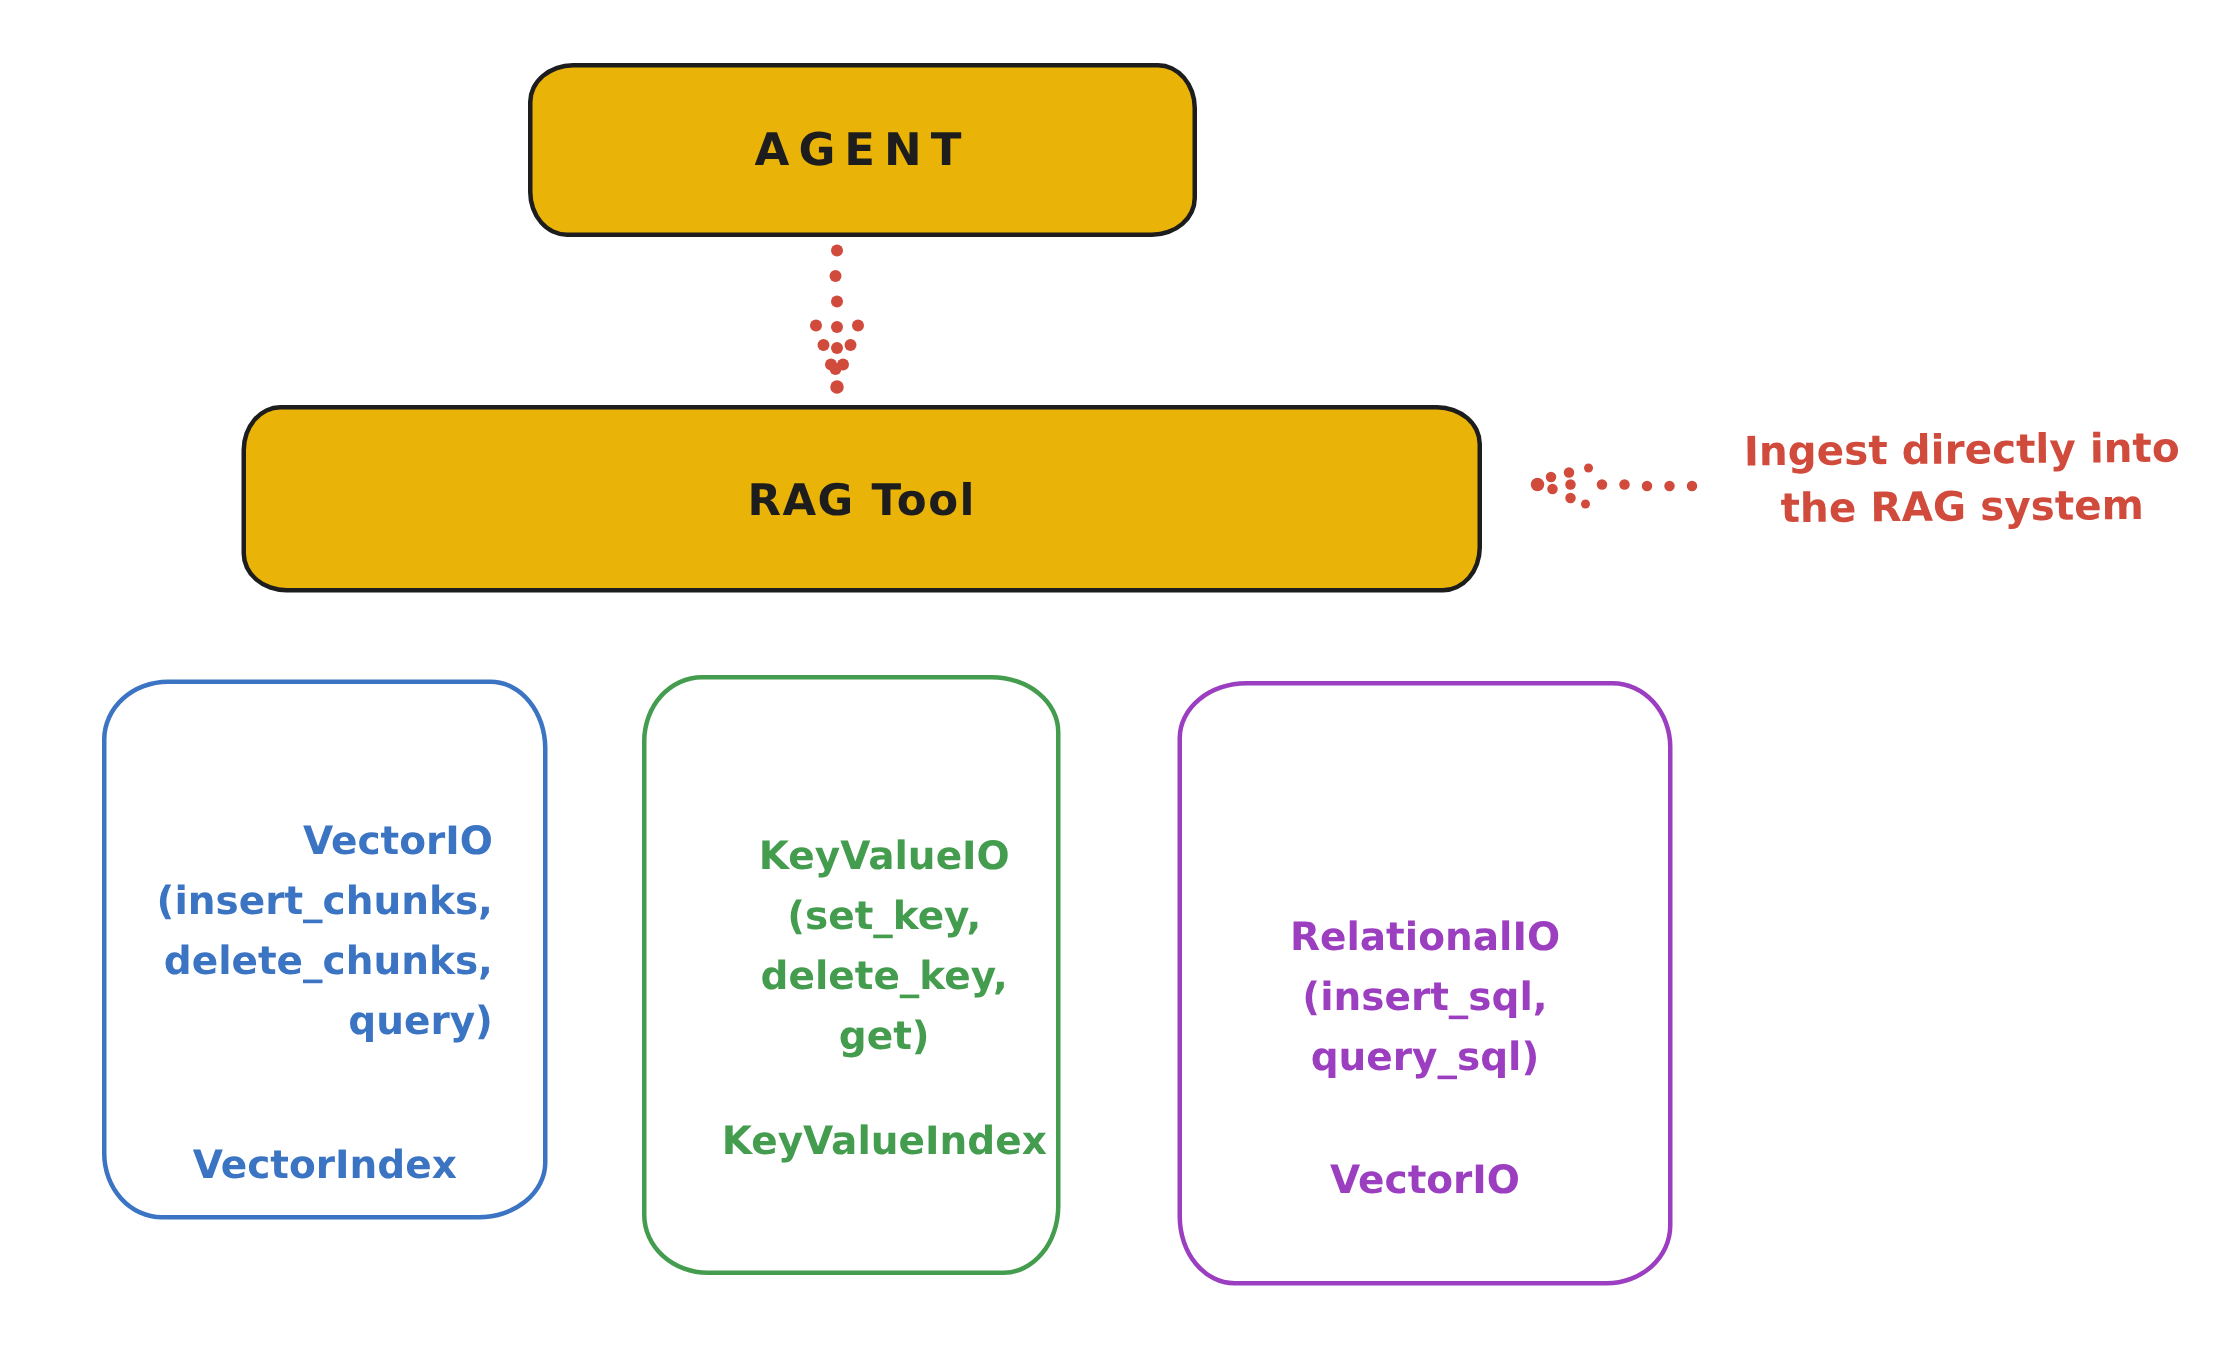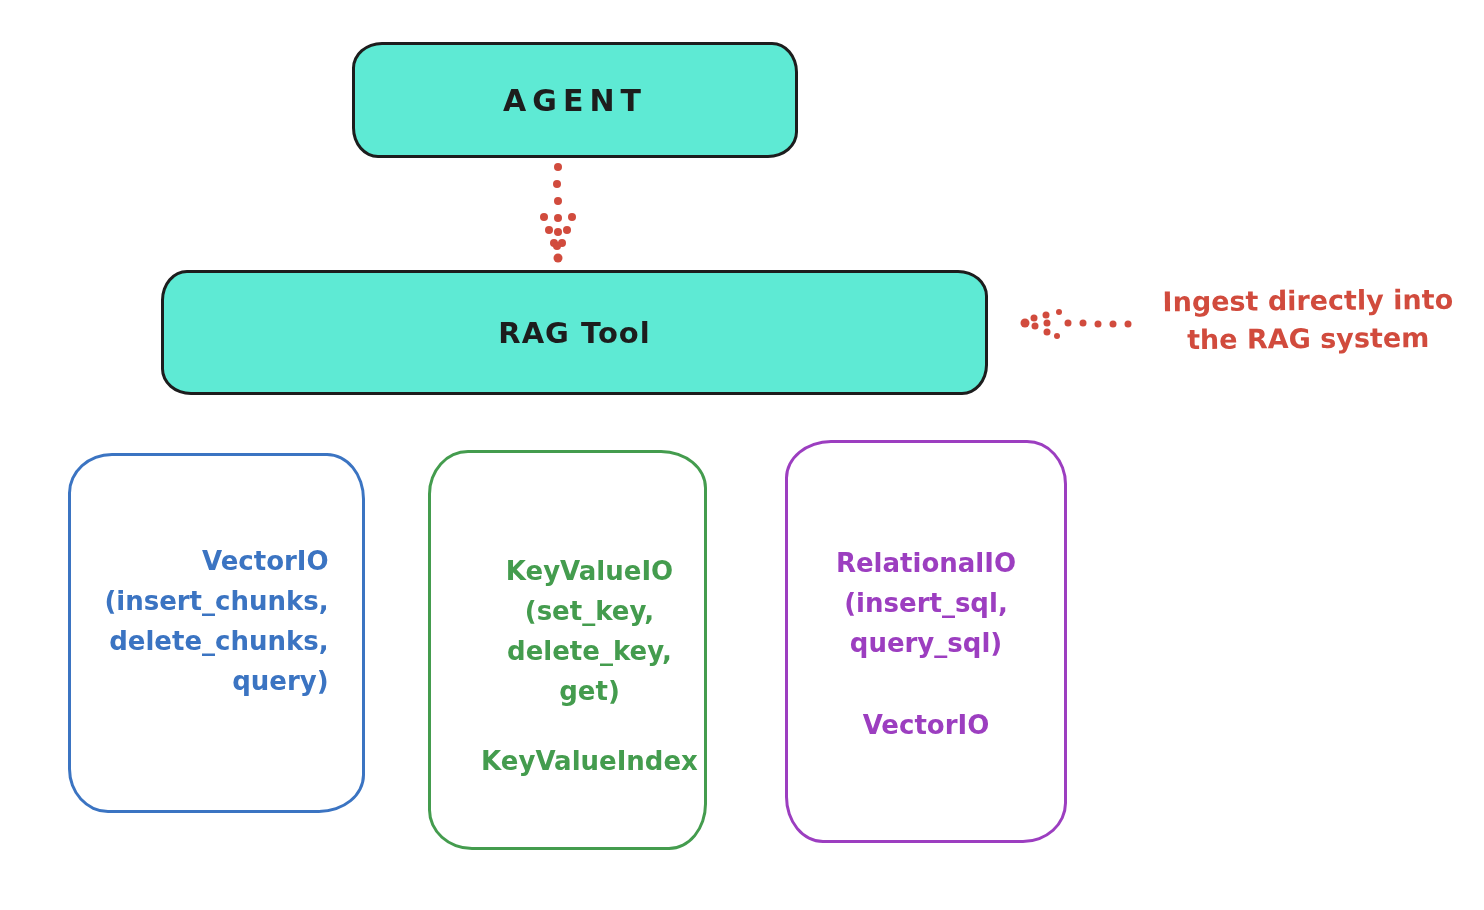--- a/index.html
+++ b/index.html
@@ -8,21 +8,21 @@
     background: #ffffff;
     font-family: "DejaVu Sans", sans-serif;
     position: relative;
     overflow: hidden;
   }
   .canvas { position: absolute; inset: 0; }
 
   .box {
     position: absolute;
     border: 3.5px solid #1d1d1d;
-    background: #5eead4;
+    background: #eab308;
     box-sizing: border-box;
     display: flex;
     align-items: center;
     justify-content: center;
   }
 
   .agent-box {
     left: 352px; top: 42px; width: 446px; height: 116px;
     border-radius: 30px 26px 30px 26px / 26px 30px 26px 30px;
   }
@@ -78,22 +78,23 @@
 
   .storage-keyvalue {
     left: 428px; top: 450px; width: 279px; height: 400px;
     border-radius: 40px 46px 38px 44px / 44px 38px 46px 40px;
     padding-left: 44px;
   }
   .storage-keyvalue .io  { margin-top: 98px; }
   .storage-keyvalue .idx { margin-top: 30px; }
 
   .storage-relational {
-    left: 785px; top: 440px; width: 282px; height: 403px;
+    left: 785px; top: 454px; width: 330px; height: 403px;
     border-radius: 46px 40px 44px 38px / 38px 44px 40px 46px;
+    justify-content: center;
   }
   .storage-relational .io  { margin-top: 100px; }
   .storage-relational .idx { margin-top: 42px; }
 </style>
 </head>
 <body>
 
 <div class="canvas">
 
   <div class="box agent-box" style="border-color: rgb(29, 29, 29);">
@@ -143,20 +144,21 @@
   <div class="annotation" style="color: rgb(209, 75, 61);">
     <span>Ingest directly into</span>
     <span>the RAG system</span>
   </div>
 
   <div class="storage-box storage-vector" style="color: rgb(59, 116, 194); border-color: rgb(59, 116, 194);">
     <p class="io">VectorIO
 (insert_chunks,
 delete_chunks,
 query)</p>
+    <p class="idx">VectorIndex</p>
   </div>
 
   <div class="storage-box storage-keyvalue" style="color: rgb(68, 156, 78); border-color: rgb(68, 156, 78);">
     <p class="io">KeyValueIO
 (set_key,
 delete_key, get)</p>
     <p class="idx">KeyValueIndex</p>
   </div>
 
   <div class="storage-box storage-relational" style="color: rgb(156, 62, 192); border-color: rgb(156, 62, 192);">

